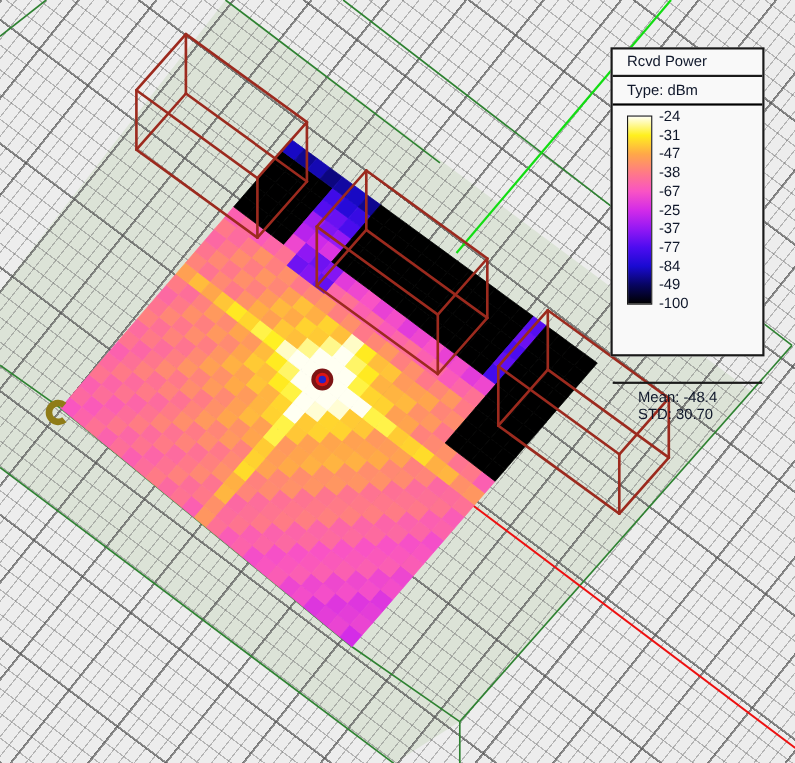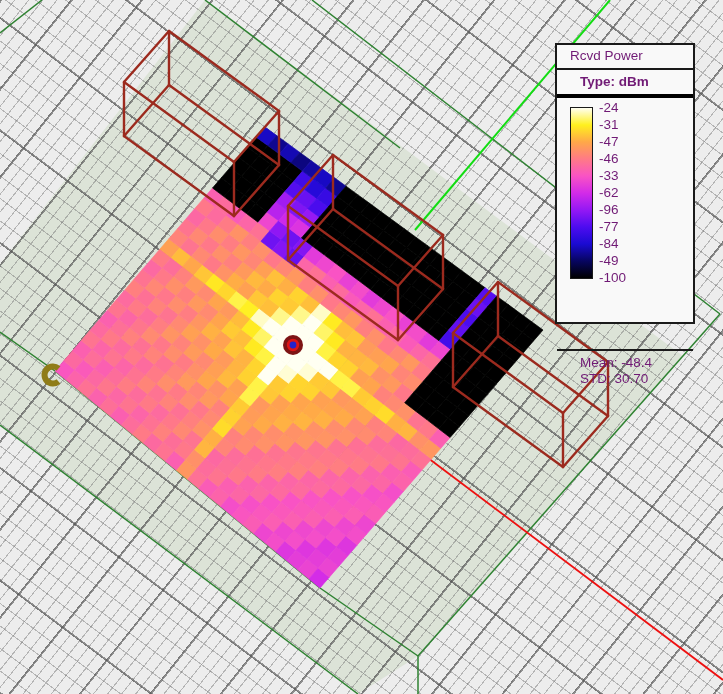--- a/index.html
+++ b/index.html
@@ -14,25 +14,25 @@
     position:absolute;inset:0;
     background-image:
       repeating-linear-gradient(36.87deg, rgba(85,85,85,0.62) 0 2px, transparent 2px 90px),
       repeating-linear-gradient(128.66deg, rgba(85,85,85,0.62) 0 2px, transparent 2px 55px),
       repeating-linear-gradient(36.87deg, rgba(119,119,119,0.48) 0 1px, transparent 1px 18px),
       repeating-linear-gradient(128.66deg, rgba(119,119,119,0.48) 0 1px, transparent 1px 11px);
   }
   #scene-svg{position:absolute;inset:0;}
   .legend{
     position:absolute;box-sizing:border-box;
-    border:2px solid #1a1a1a;color:#701a75;
+    border:2px solid #1a1a1a;color:#0f172a;
     font-size:13.5px;
   }
   .legend-title{height:23px;line-height:21px;padding-left:13px;border-bottom:2px solid #1a1a1a;white-space:nowrap;}
-  .legend-type{height:24px;line-height:23px;padding-left:23px;border-bottom:4px solid #000000;white-space:nowrap;font-weight:bold;}
+  .legend-type{height:24px;line-height:23px;padding-left:13px;border-bottom:2px solid #000000;white-space:nowrap;}
   .legend-scale{position:relative;height:251px;}
   .legend-bar{position:absolute;left:13px;top:9px;width:21px;height:170px;border:1px solid #1a1a1a;}
   .legend-labels{position:absolute;left:42px;top:1px;}
   .legend-label{height:17px;line-height:17px;white-space:nowrap;}
   .legend-stats{border-top:2px solid #1a1a1a;padding:4px 0 0 13px;line-height:16px;}
   .legend-stats div{white-space:nowrap;margin-left:10px;}
 </style>
 </head>
 <body>
 
@@ -691,24 +691,24 @@
 
   <div class="legend" id="legend" style="left: 555px; top: 43px; width: 140px; height: 281px; background: rgb(249, 249, 249);">
     <div class="legend-title">Rcvd Power</div>
     <div class="legend-type">Type: dBm</div>
     <div class="legend-scale">
       <div class="legend-bar" id="legend-bar" style="background: linear-gradient(rgb(255, 255, 242) 0%, rgb(255, 240, 30) 10%, rgb(255, 168, 72) 20%, rgb(255, 122, 134) 30%, rgb(249, 83, 196) 40%, rgb(211, 43, 232) 50%, rgb(148, 24, 244) 60%, rgb(77, 12, 240) 70%, rgb(26, 10, 210) 80%, rgb(7, 5, 96) 90%, rgb(0, 0, 0) 100%);"></div>
       <div class="legend-labels" id="legend-labels">
           <div class="legend-label">-24</div>
           <div class="legend-label">-31</div>
           <div class="legend-label">-47</div>
-          <div class="legend-label">-46</div>
-          <div class="legend-label">-33</div>
-          <div class="legend-label">-62</div>
-          <div class="legend-label">-96</div>
+          <div class="legend-label">-38</div>
+          <div class="legend-label">-67</div>
+          <div class="legend-label">-25</div>
+          <div class="legend-label">-37</div>
           <div class="legend-label">-77</div>
           <div class="legend-label">-84</div>
           <div class="legend-label">-49</div>
           <div class="legend-label">-100</div>
         </div>
     </div>
     <div class="legend-stats">
       <div>Mean: -48.4</div>
       <div>STD: 30.70</div>
     </div>

